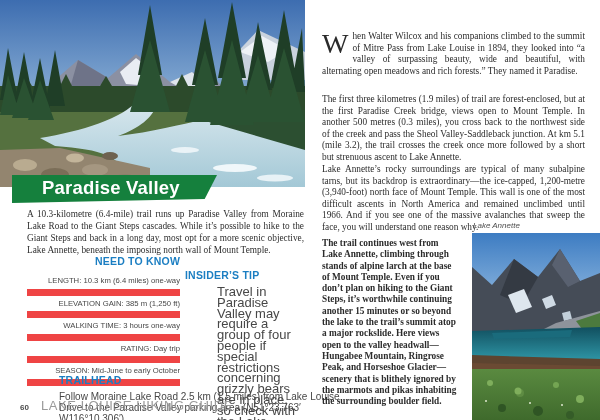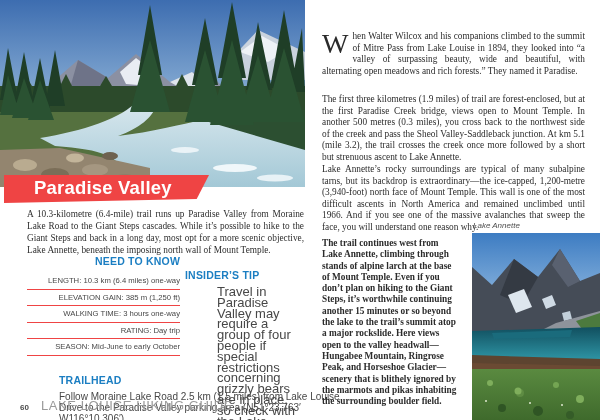--- a/index.html
+++ b/index.html
@@ -5,37 +5,37 @@
   * { margin:0; padding:0; box-sizing:border-box; }
   body { background:#fff; font-family:"Liberation Sans", sans-serif; }
   .spread { position:relative; width:600px; height:420px; background:#ffffff; overflow:hidden; }
 
   
   .photo-main { position:absolute; left:0; top:0; width:305px; height:187px; z-index:1; }
   .photo-lake { position:absolute; left:472px; top:233px; width:128px; height:187px; }
   .photo-main svg, .photo-lake svg { display:block; width:100%; height:100%; }
 
   
-  .banner { position:absolute; left:4px; top:175px; width:205px; height:28px; z-index:3;
-            background:#ef4444; clip-path:polygon(0 0, 100% 0, 94% 86%, 0 100%); }
+  .banner { position:absolute; left:12px; top:175px; width:205px; height:28px; z-index:3;
+            background:#15803d; clip-path:polygon(0 0, 100% 0, 94% 86%, 0 100%); }
   .banner h1 { color:#ffffff; font-size:18.5px; font-weight:bold; line-height:26px;
                padding-left:30px; letter-spacing:0.2px; font-family:"Liberation Sans", sans-serif; }
 
   
   .intro { position:absolute; left:27px; top:208px; width:277px;
            font-family:"Liberation Serif", serif; font-size:9.3px; line-height:12.1px;
            color:#2e2e2e; text-align:justify; }
 
   .h-blue { color:#1b7ec2; font-size:10.5px; font-weight:bold; letter-spacing:0.2px;
             font-family:"Liberation Sans", sans-serif; }
 
   .ntk { position:absolute; left:27px; top:255px; width:153px;text-align:right; }
   .ntk-rows { margin-top:6px; }
   .ntk-row { font-size:7.7px; color:#474747; padding:3px 0 3.5px 0;
-             border-bottom:1px solid #ef4444; }
+             border-bottom:7px solid #ef4444; }
 
   .tip { position:absolute; left:185px; top:269px; width:115px; }
   .tip p { margin-top:6px; font-size:13px; line-height:10.8px; color:#474747;margin-left:32px; }
 
   .trailhead { position:absolute; left:27px; top:374px; width:287px;margin-left:32px; }
   .trailhead p { margin-top:5px; font-size:10px; line-height:11px; color:#474747; }
 
   .footer { position:absolute; left:20px; top:396px; }
   .footer .pnum { font-size:8px; font-weight:bold; color:#4c4c4c; }
   .footer .ptitle { font-size:13px; color:#9a9a9a; letter-spacing:0.6px; margin-left:12px; }

